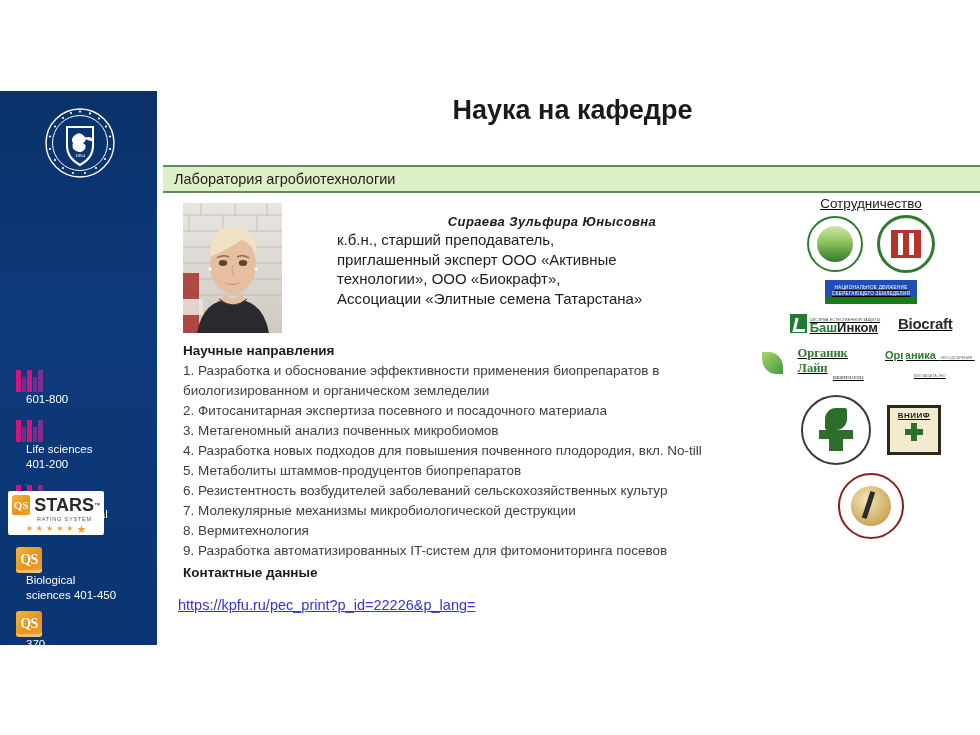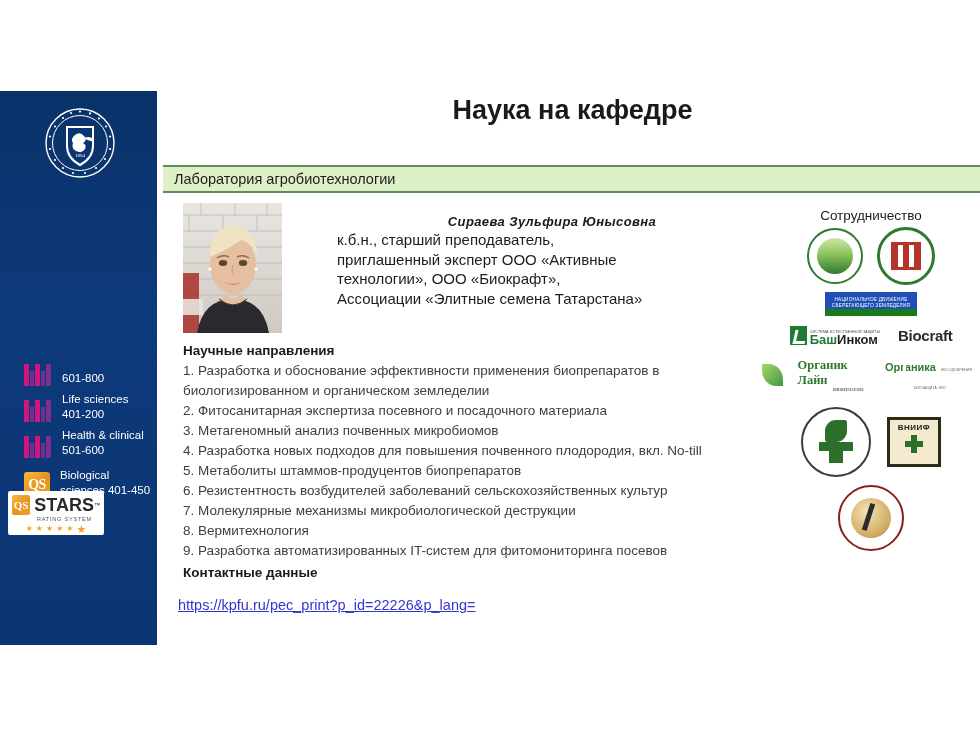--- a/index.html
+++ b/index.html
@@ -48,23 +48,24 @@
 
   
   #rankings {
     position: absolute;
     left: 0;
     top: 272px;
     width: 157px;
   }
   .rank-row {
     display: flex;
-    align-items: flex-end;
+    align-items: flex-start;
     margin-bottom: 6px;
-    padding-left: 24px;
+    padding-left: 16px;
+    flex-direction: column;
   }
   .the-mark {
     width: 28px;
     height: 22px;
     flex: 0 0 28px;
     position: relative;
     margin-top: 1px;
   }
   .the-mark i {
     position: absolute;
@@ -250,22 +251,23 @@
     top: 597px;
     font-size: 14.5px;
     color: #3633d0;
     text-decoration: underline;
   }
 
   
   #partners {
     position: absolute;
     left: 762px;
-    top: 208px;
+    top: 196px;
     width: 218px;
+    text-decoration: underline;
   }
   #partners-heading {
     text-align: center;
     font-size: 13.5px;
     color: #1d1d1d;
     margin-bottom: 4px;
   }
   .logo-row {
     display: flex;
     justify-content: center;

